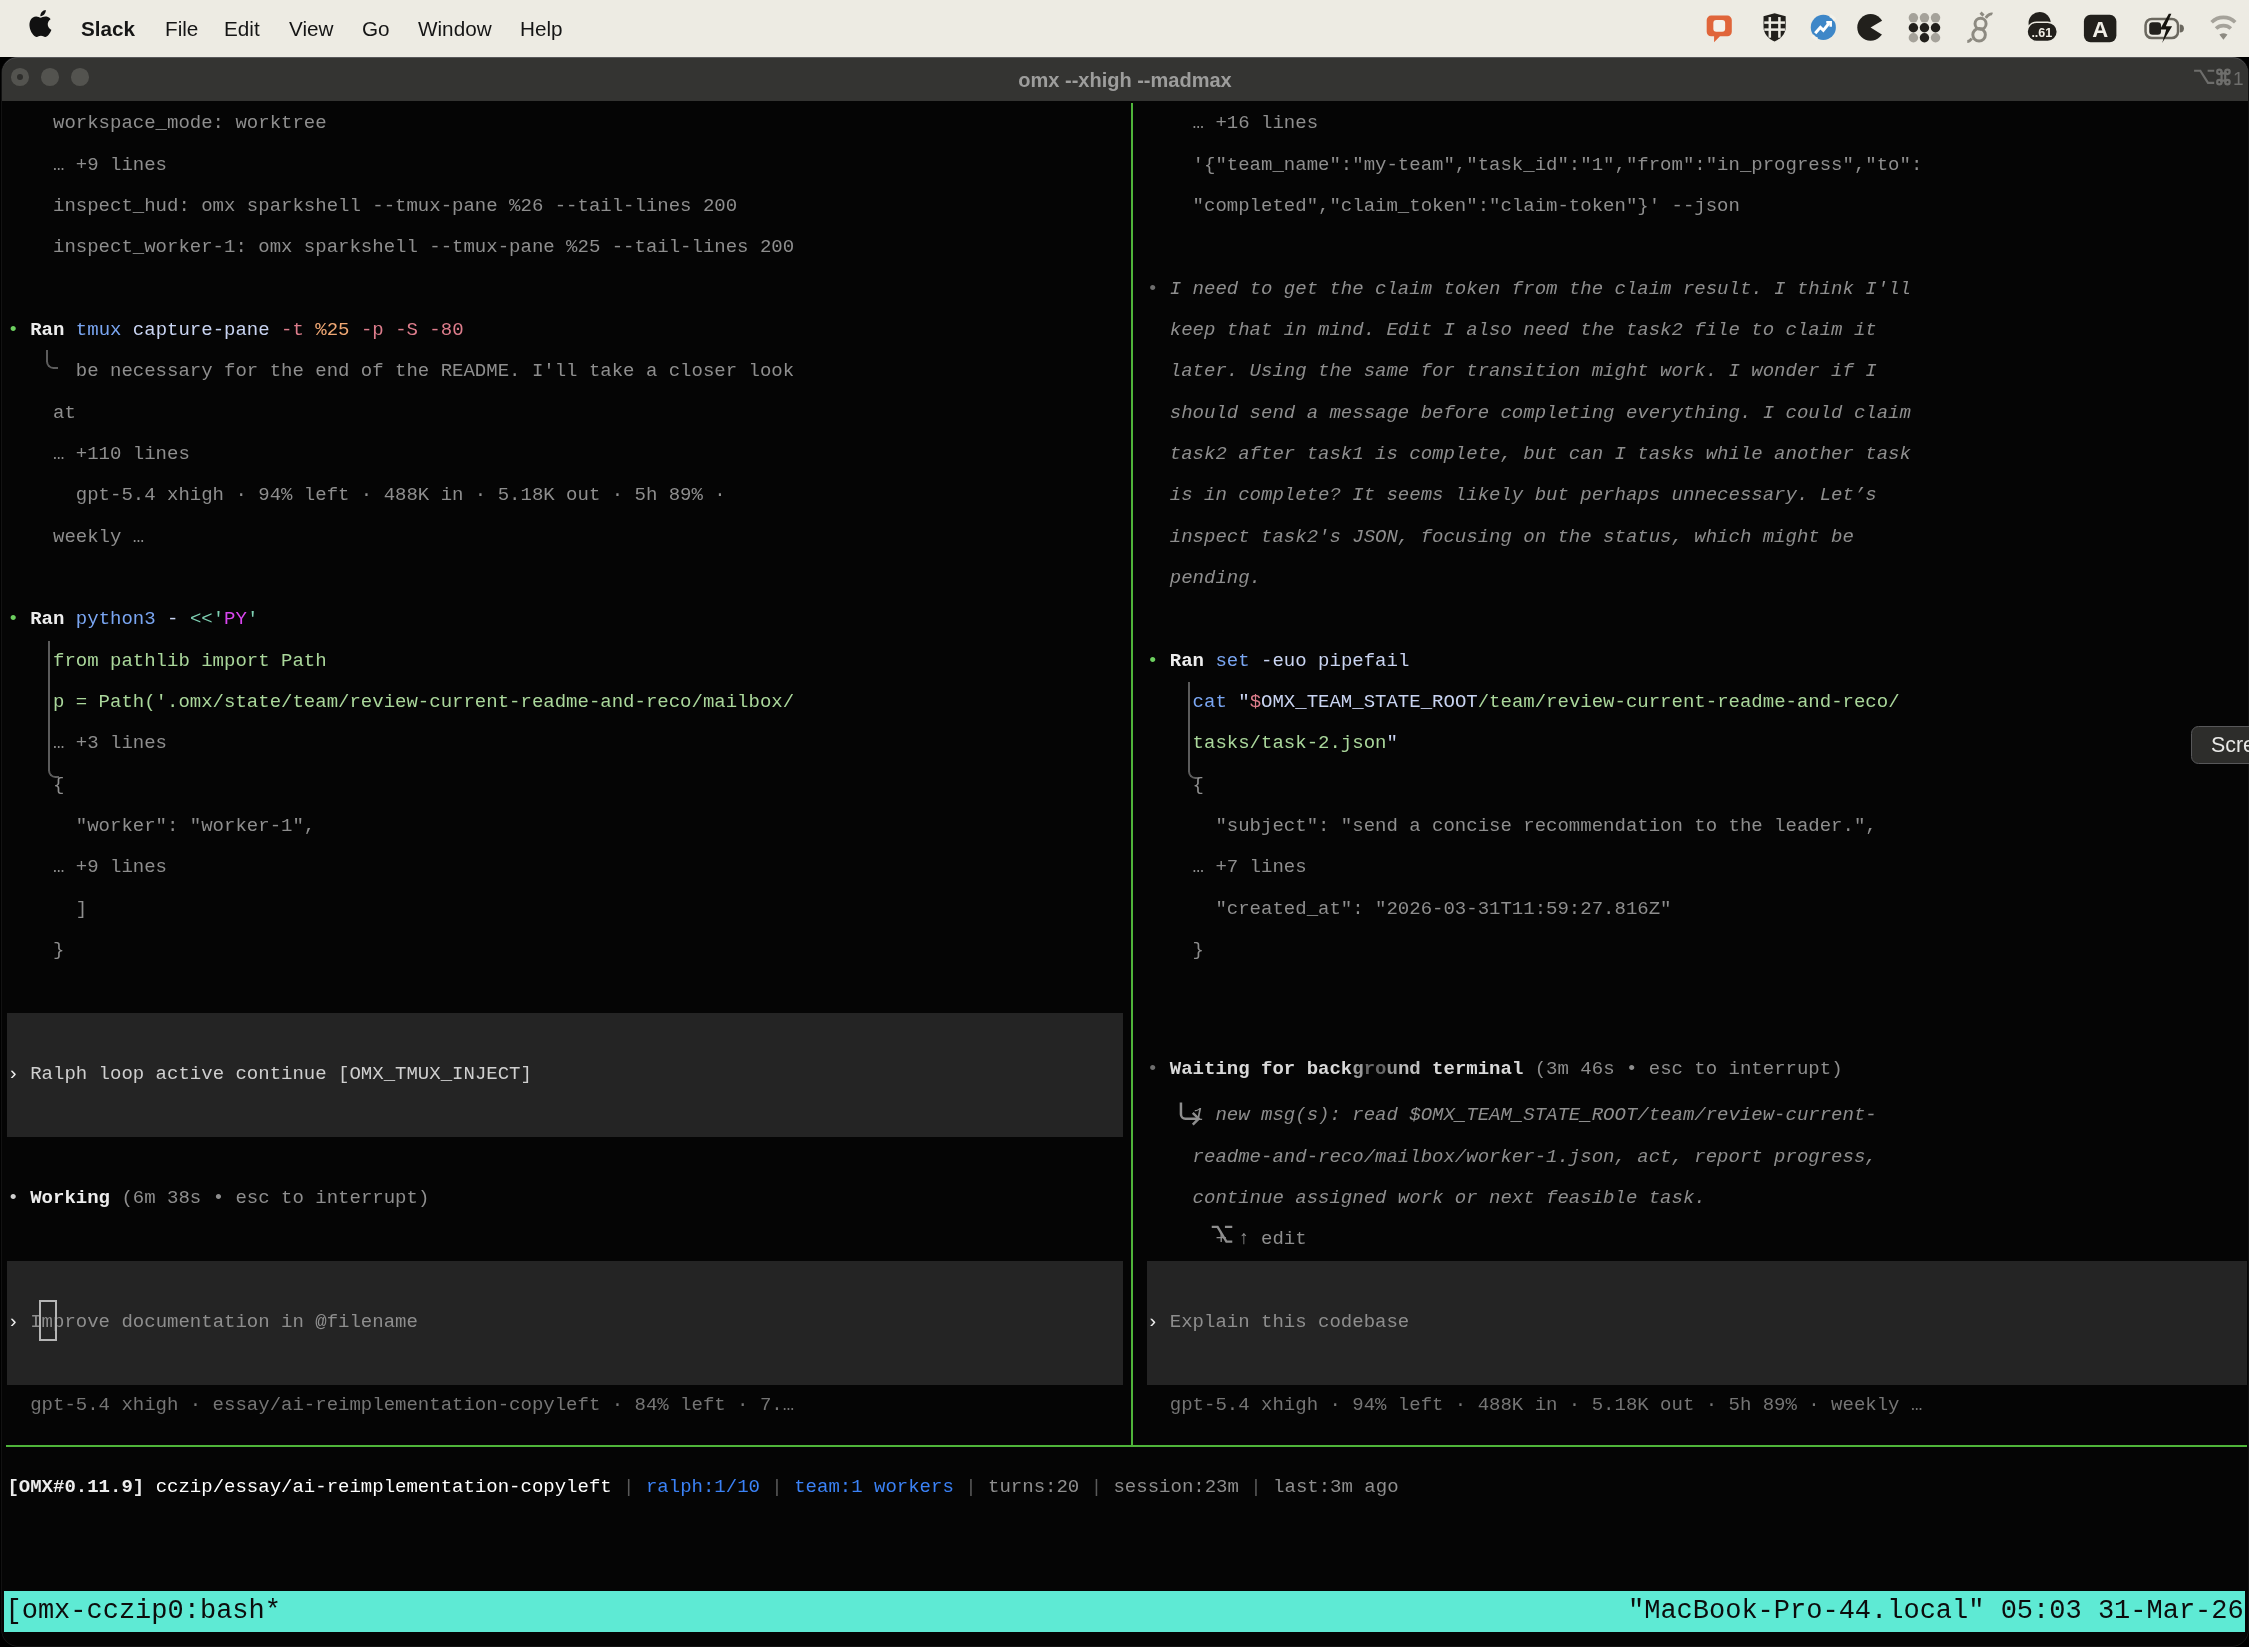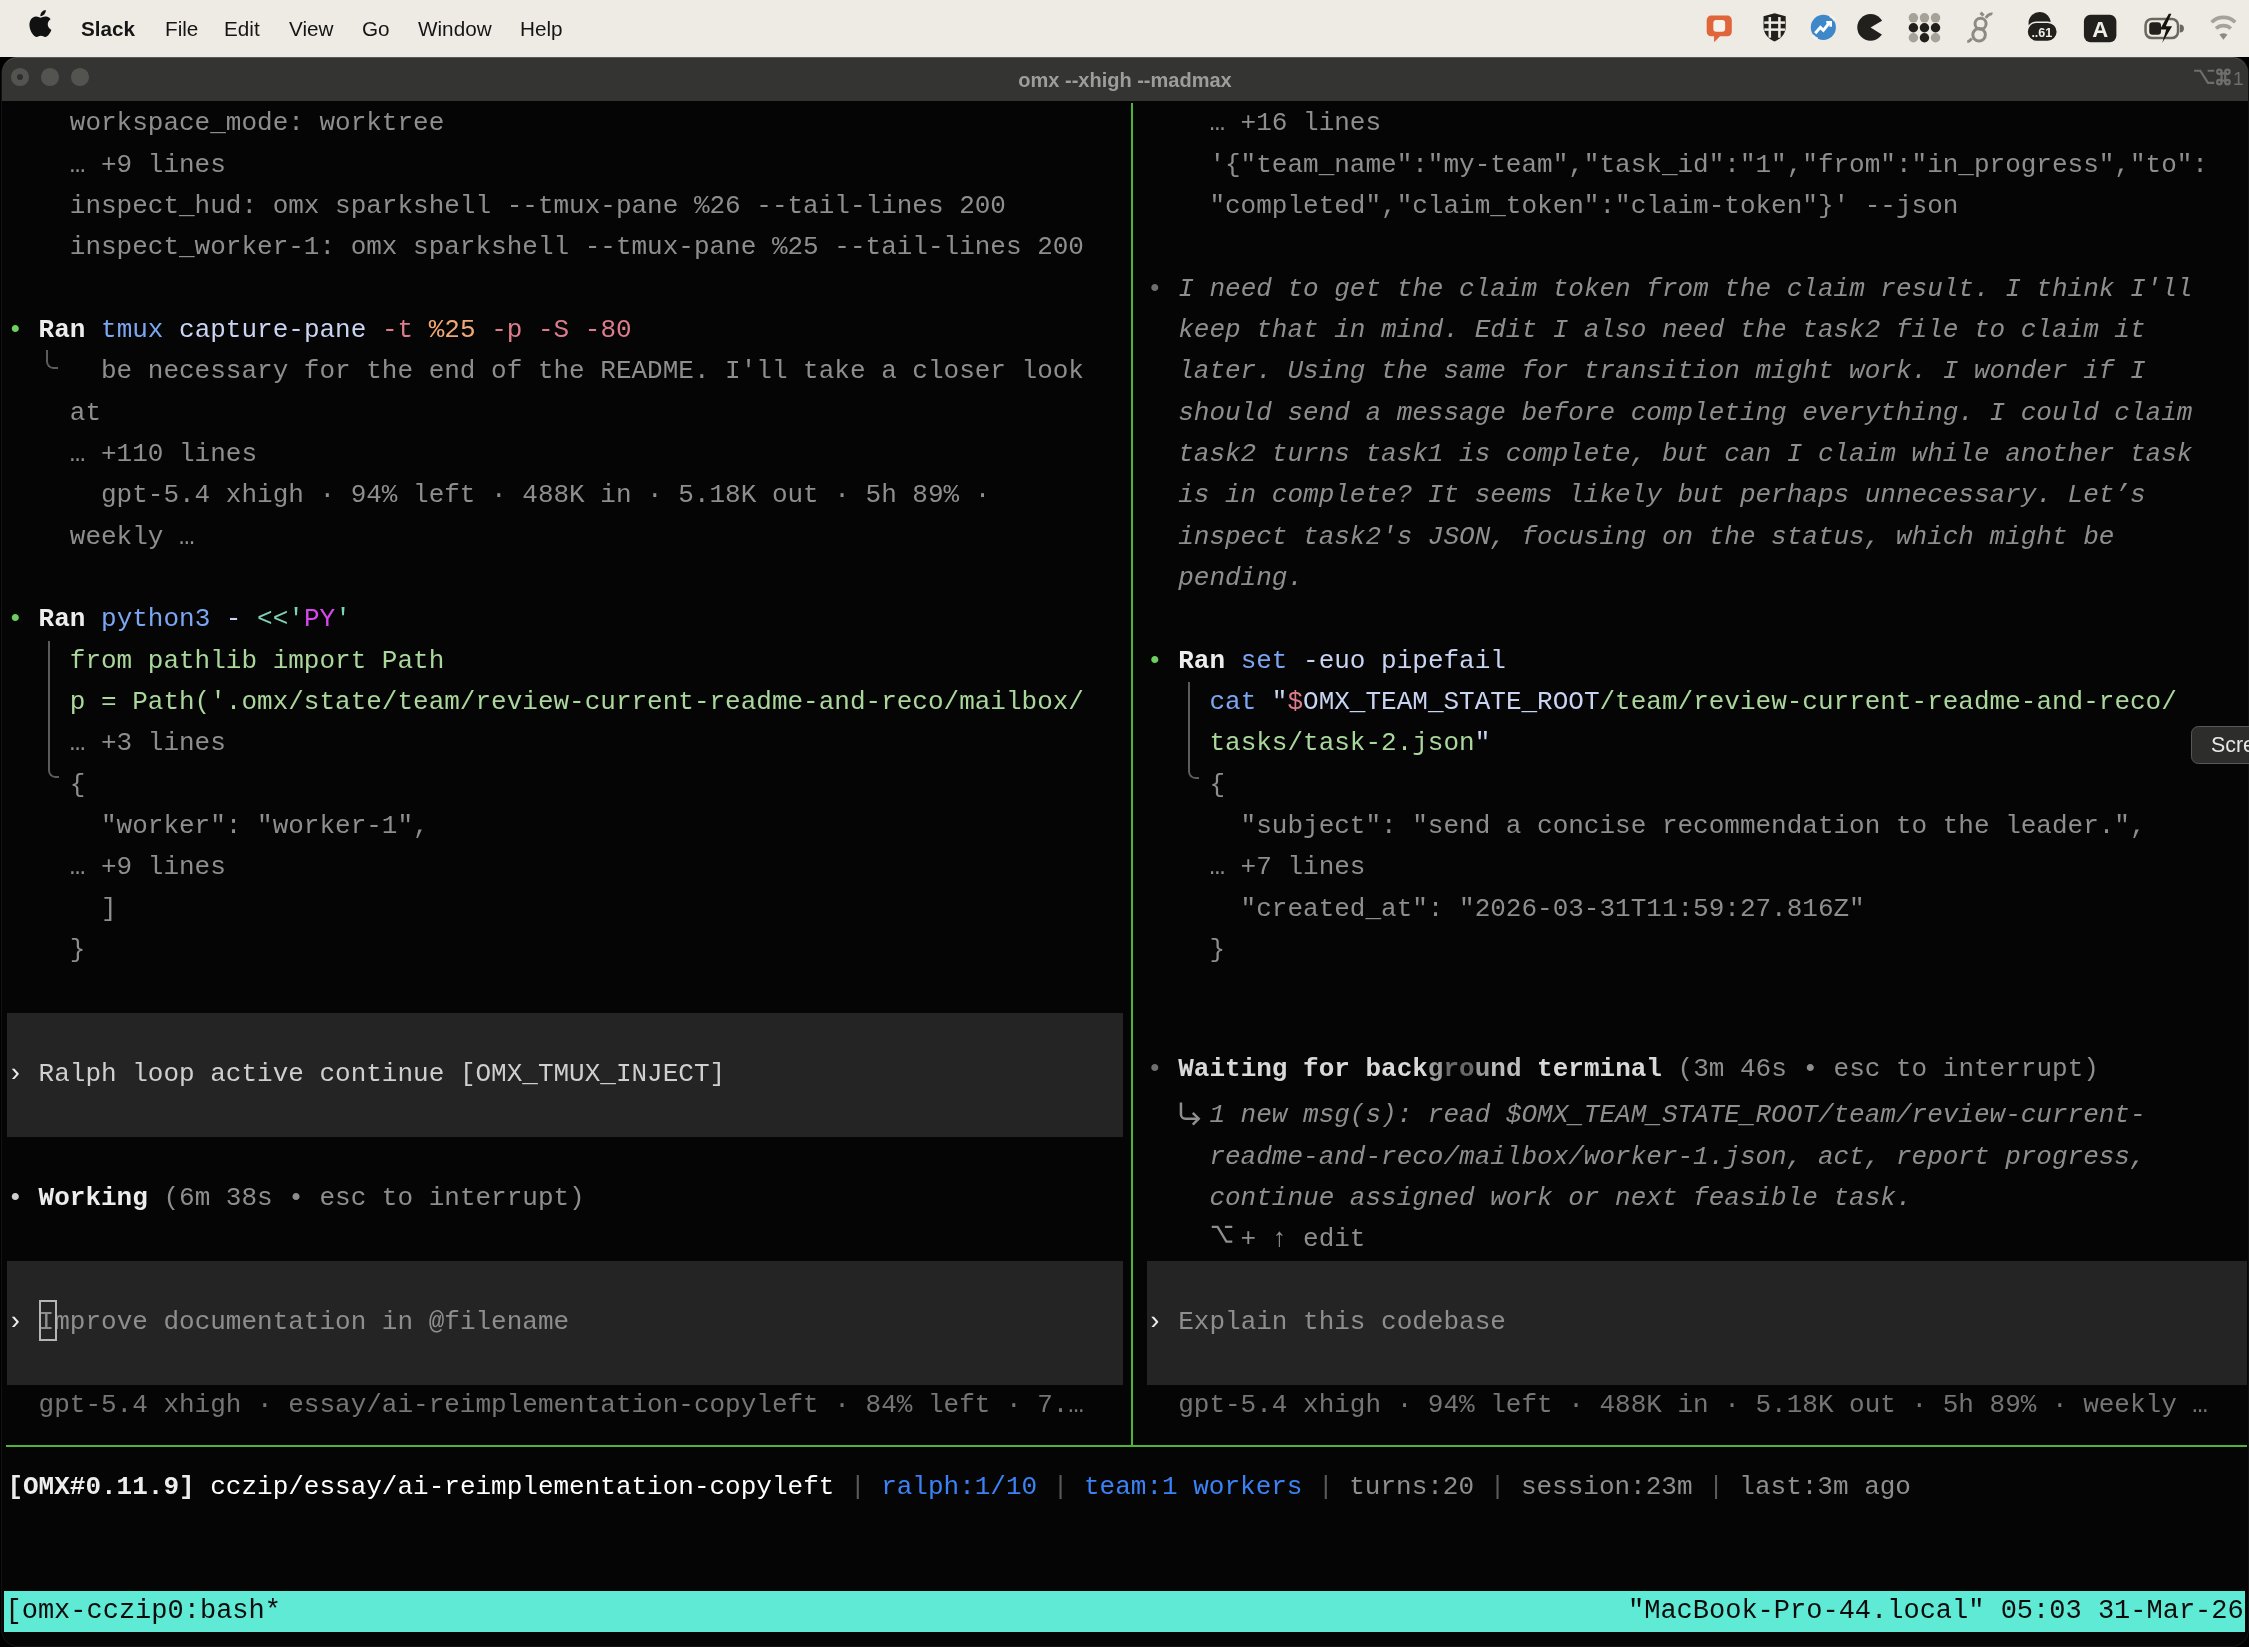--- a/index.html
+++ b/index.html
@@ -1,16 +1,16 @@
 <!DOCTYPE html>
 <html style="font-size:11.8px"><head><meta charset="utf-8"><style>
 * {margin:0;padding:0;box-sizing:border-box}
 html,body {width:2250px;height:1648px;background:#000;overflow:hidden;position:relative}
 body {font-family:"Liberation Mono",monospace}
-.r {position:absolute;font-size:26px;line-height:41px;height:41px;white-space:pre;color:#8e8e8e;z-index:5}
+.r {position:absolute;font-size:19px;line-height:41px;height:41px;white-space:pre;color:#8e8e8e;z-index:5}
 .it {font-style:italic}
 .b {font-weight:bold}
 .g{color:#8e8e8e}
 .dg{color:#757575}
 .sep{color:#5a5a5a}
 .br{color:#cfcfcf}
 .w{color:#ededed}
 .bl{color:#7aa6f2}
 .lv{color:#c9d4f2}
 .rd{color:#dd7d8c}
@@ -95,21 +95,21 @@
 <div class="r" style="left:7.4px;top:1178px"><span class="br">•</span> <span class="w b">Working</span> <span class="g">(6m 38s • esc to interrupt)</span></div>
 <div class="r" style="left:7.4px;top:1302px"><span class="w">›</span> <span class="g">I</span><span class="g">mprove documentation in @filename</span></div>
 <div class="r" style="left:7.4px;top:1385px"><span class="dg">  gpt-5.4 xhigh · essay/ai-reimplementation-copyleft · 84% left · 7.…</span></div>
 <div class="r" style="left:1147px;top:103px"><span class="g">    … +16 lines</span></div>
 <div class="r" style="left:1147px;top:145px"><span class="g">    '{"team_name":"my-team","task_id":"1","from":"in_progress","to":</span></div>
 <div class="r" style="left:1147px;top:186px"><span class="g">    "completed","claim_token":"claim-token"}' --json</span></div>
 <div class="r it" style="left:1147px;top:269px"><span class="dim">• </span><span class="g">I need to get the claim token from the claim result. I think I'll</span></div>
 <div class="r it" style="left:1147px;top:310px"><span class="g">  keep that in mind. Edit I also need the task2 file to claim it</span></div>
 <div class="r it" style="left:1147px;top:351px"><span class="g">  later. Using the same for transition might work. I wonder if I</span></div>
 <div class="r it" style="left:1147px;top:393px"><span class="g">  should send a message before completing everything. I could claim</span></div>
-<div class="r it" style="left:1147px;top:434px"><span class="g">  task2 turns task1 is complete, but can I claim while another task</span></div>
+<div class="r it" style="left:1147px;top:434px"><span class="g">  task2 after task1 is complete, but can I tasks while another task</span></div>
 <div class="r it" style="left:1147px;top:475px"><span class="g">  is in complete? It seems likely but perhaps unnecessary. Let’s</span></div>
 <div class="r it" style="left:1147px;top:517px"><span class="g">  inspect task2's JSON, focusing on the status, which might be</span></div>
 <div class="r it" style="left:1147px;top:558px"><span class="g">  pending.</span></div>
 <div class="r" style="left:1147px;top:641px"><span class="bu">•</span> <span class="w b">Ran</span> <span class="bl">set</span> <span class="lv">-euo pipefail</span></div>
 <div class="r" style="left:1147px;top:682px">    <span class="bl">cat</span> <span class="lv">"</span><span class="rd">$</span><span class="lv">OMX_TEAM_STATE_ROOT</span><span class="gn">/team/review-current-readme-and-reco/</span></div>
 <div class="r" style="left:1147px;top:723px">    <span class="gn">tasks/task-2.json</span><span class="lv">"</span></div>
 <div class="r" style="left:1147px;top:765px"><span class="g">    {</span></div>
 <div class="r" style="left:1147px;top:806px"><span class="g">      "subject": "send a concise recommendation to the leader.",</span></div>
 <div class="r" style="left:1147px;top:847px"><span class="g">    … +7 lines</span></div>
 <div class="r" style="left:1147px;top:889px"><span class="g">      "created_at": "2026-03-31T11:59:27.816Z"</span></div>

